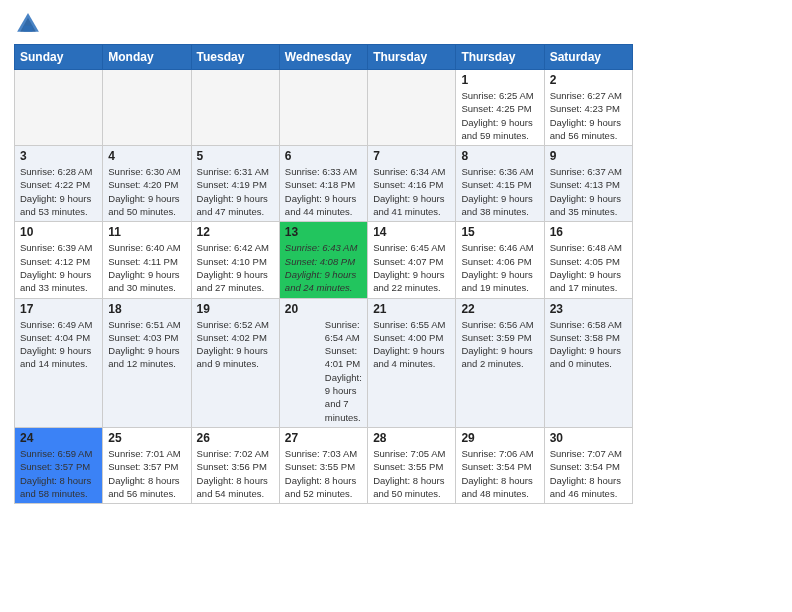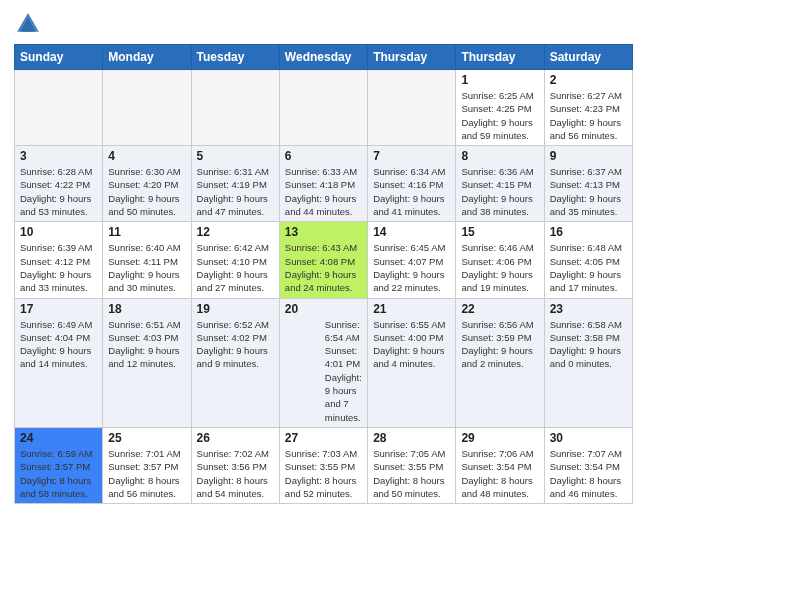--- a/index.html
+++ b/index.html
@@ -219,23 +219,23 @@
 Daylight: 9 hours
 and 30 minutes.</div>
           </td>
           <td style="background: rgb(255, 255, 255);">
             <span class="day-num">12</span>
             <div class="day-info" style="white-space: pre-line;">Sunrise: 6:42 AM
 Sunset: 4:10 PM
 Daylight: 9 hours
 and 27 minutes.</div>
           </td>
-          <td style="background: #bef264;">
+          <td style="background: #22c55e;">
             <span class="day-num">13</span>
-            <div class="day-info" style="white-space: pre-line;">Sunrise: 6:43 AM
+            <div class="day-info" style="white-space: pre-line; font-style: italic;">Sunrise: 6:43 AM
 Sunset: 4:08 PM
 Daylight: 9 hours
 and 24 minutes.</div>
           </td>
           <td style="background: rgb(255, 255, 255);">
             <span class="day-num">14</span>
             <div class="day-info" style="white-space: pre-line;">Sunrise: 6:45 AM
 Sunset: 4:07 PM
 Daylight: 9 hours
 and 22 minutes.</div>

